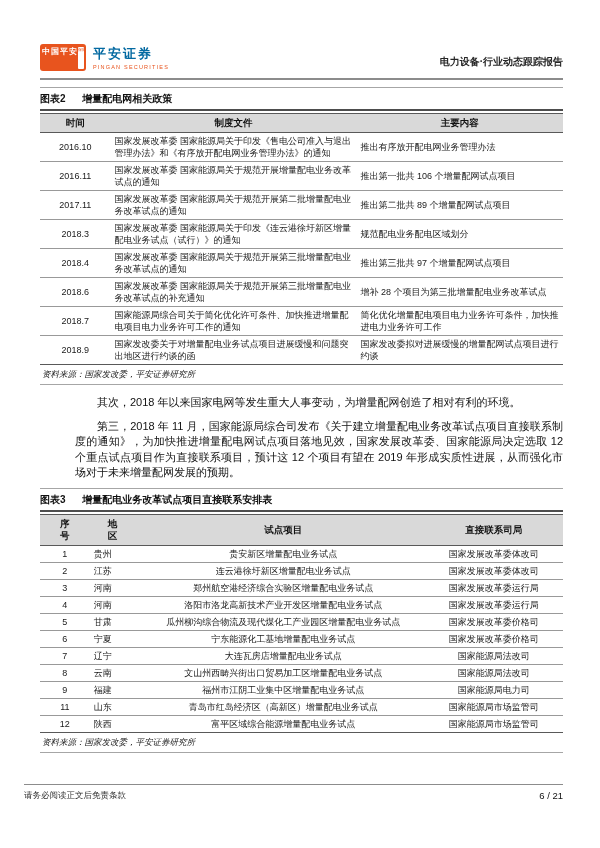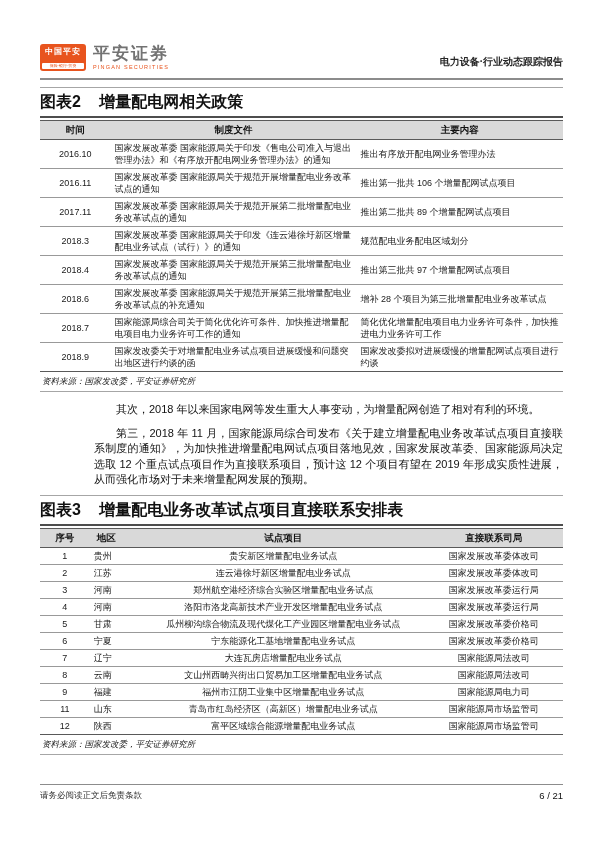--- a/index.html
+++ b/index.html
@@ -13,46 +13,46 @@
     color:#1a1a1a;
     overflow:hidden;
   }
   .content { padding:44px 37px 0 40px; }
 
   
   .hdr { display:flex; justify-content:space-between; align-items:flex-end; }
   .logo-wrap { display:flex; align-items:center; gap:7px; }
   .logo-box {
     width:46px; height:27px; background:#E8541E; border-radius:3px;
-    display:flex; flex-direction:column; justify-content:space-between;
+    display:flex; flex-direction:row; justify-content:space-between;
     padding:3px 2px 2px 2px;
   }
   .logo-box-main { color:#fff; font-size:8px; font-weight:bold; text-align:center; line-height:9px; letter-spacing:1px; white-space:nowrap; }
   .logo-box-sub  { background:#fff; color:#E8541E; font-size:4px; line-height:6px; text-align:center; border-radius:1px; overflow:hidden; white-space:nowrap; }
-  .brand-name { color:#737373; font-size:17px; font-weight:bold; letter-spacing:2px; line-height:18px; }
+  .brand-name { color:#0369a1; font-size:13px; font-weight:bold; letter-spacing:2px; line-height:18px; }
   .brand-sub  { color:#E8541E; font-size:5.5px; letter-spacing:1.2px; margin-top:1px; }
   .report-type { font-size:10px; font-weight:bold; color:#262626; padding-bottom:2px; }
   .hdr-rule { border-bottom:2px solid #8c8c8c; margin-top:7px; }
 
   
   .fig-caption {
     margin-top:7px;
     border-top:1px solid #a6a6a6;
     border-bottom:2px solid #4d4d4d;
     padding:4px 0 3px 0;
-    font-size:16px; font-weight:bold; color:#111;
+    font-size:10px; font-weight:bold; color:#111;
   }
   .fig-caption .lab { margin-right:14px; }
 
   
   table { width:100%; border-collapse:collapse; table-layout:fixed; margin-top:2px; }
   th {
     background:#d9d9d9; font-size:9.5px; font-weight:bold; color:#111;
     border-top:1.5px solid #595959; border-bottom:1px solid #595959;
-    padding:3px 7px; line-height:12px; text-align:center;
+    padding:3px 18px; line-height:12px; text-align:center;
   }
   td {
     font-size:9px; line-height:12px; color:#1a1a1a;
     border-bottom:1px solid #999999;
     padding:2px 4px; vertical-align:middle;
   }
   tbody tr:last-child td { border-bottom:1.5px solid #595959; }
 
   .policy-table th:nth-child(1), .policy-table td:nth-child(1) { width:13.5%; text-align:center; }
   .policy-table th:nth-child(2), .policy-table td:nth-child(2) { width:47%;margin-top:28px; }
@@ -64,29 +64,29 @@
   .contact-table th:nth-child(4), .contact-table td:nth-child(4) { text-align:center; }
 
   .fig-source {
     font-size:8.5px; font-style:italic; color:#222;
     padding:4px 0 3px 2px;
     border-bottom:1px solid #a6a6a6;
   }
 
   
   .body-para {
-    margin:8px 0 0 54px;
+    margin:8px 0 0 35px;
     font-size:11px; line-height:15.5px;
     text-align:justify; text-indent:22px; color:#111;
   }
   .body-para.first { margin-top:10px; }
 
   
   .footer {
-    position:absolute; left:40px; right:37px; top:784px;
+    position:absolute; left:24px; right:37px; top:784px;
     border-top:1px solid #8c8c8c;
     display:flex; justify-content:space-between;
     padding-top:5px;
   }
   .footer .disclaimer { font-size:8.5px; color:#333; }
   .footer .pageno { font-size:9.5px; color:#111; }
 </style>
 </head>
 <body>
 

